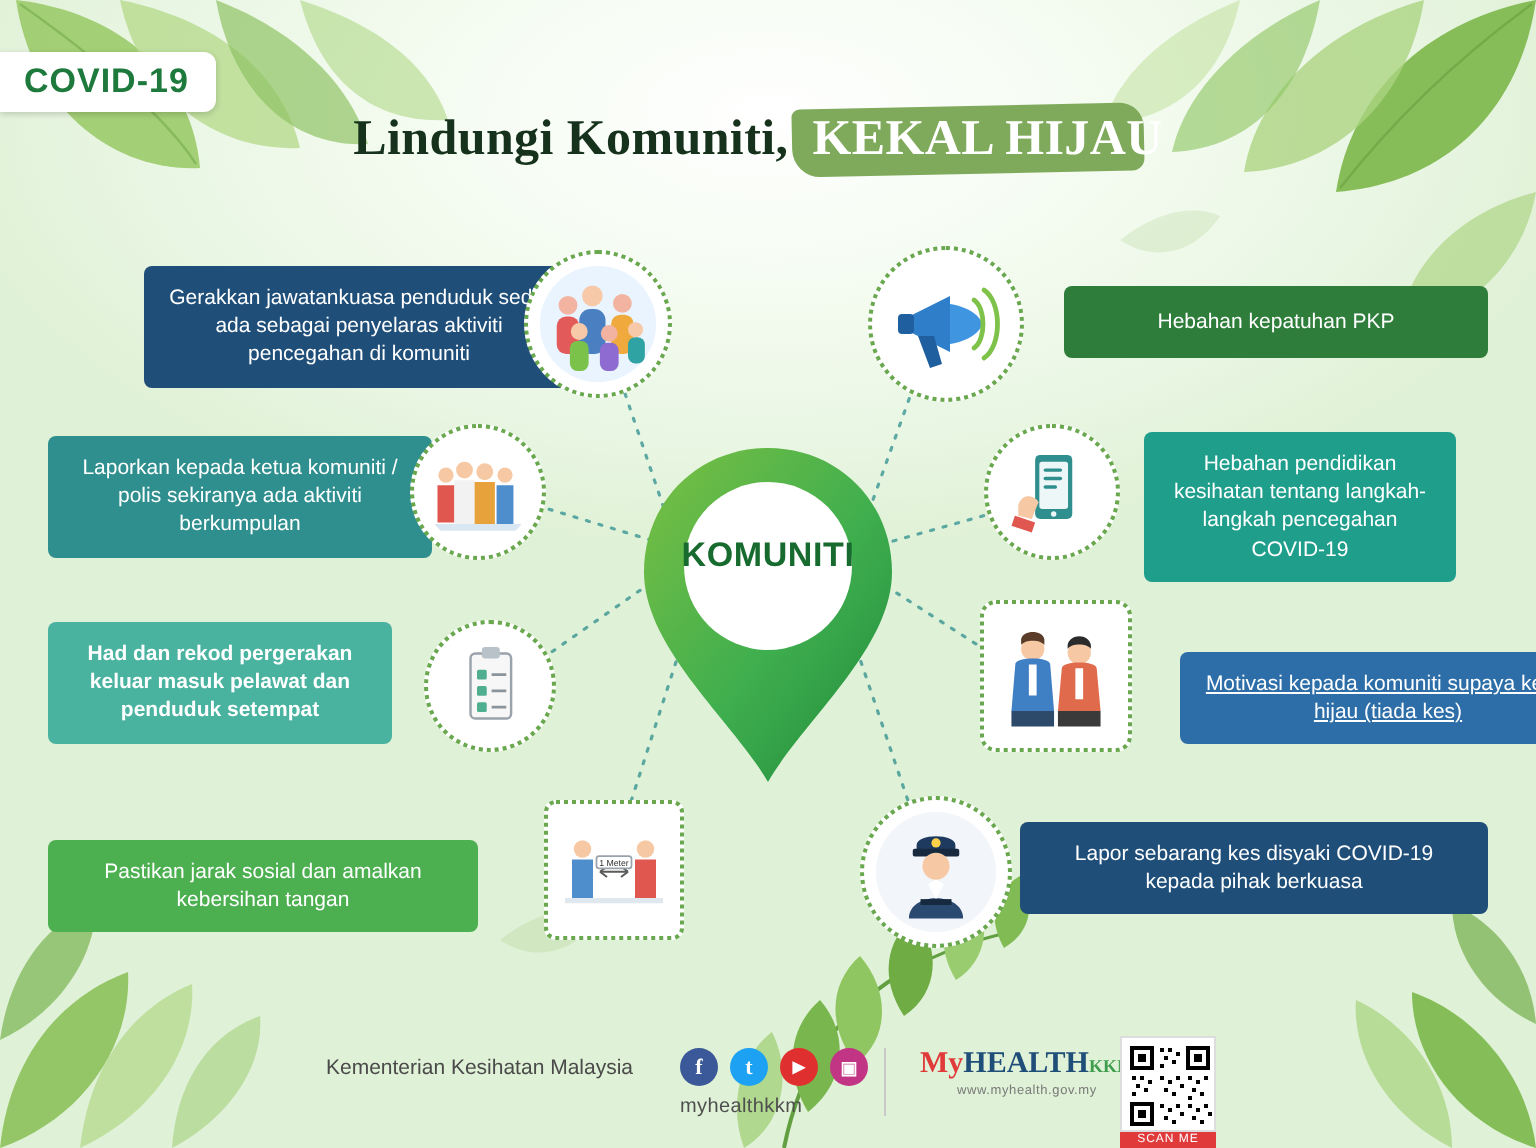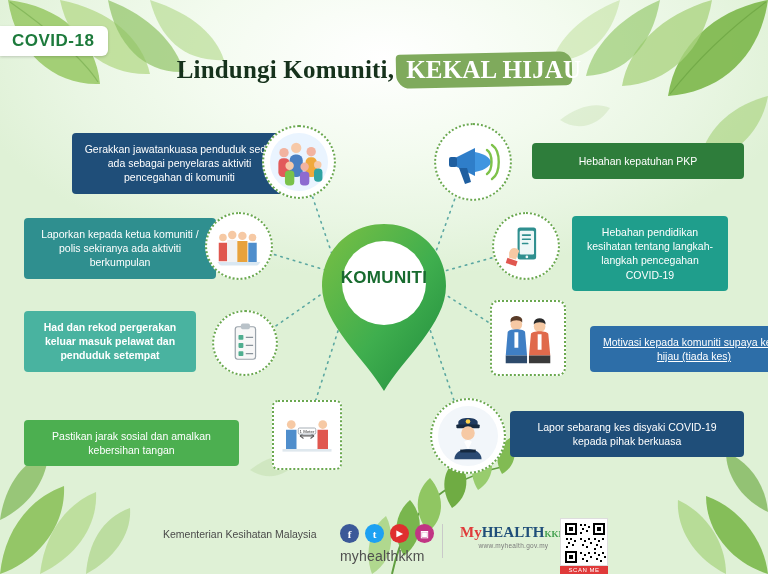--- a/index.html
+++ b/index.html
@@ -147,21 +147,21 @@
   .social {
     width: 19px; height: 19px;
     border-radius: 50%;
     display: flex; align-items: center; justify-content: center;
     color: #fff; font-size: 11px; font-weight: bold;
     font-family: "Liberation Serif", serif;
   }
   #social-handle {
     position: absolute;
     left: 340px; top: 36px;
-    font-size: 14px;
+    font-size: 10px;
     color: #4f4f4f;
     letter-spacing: .2px;
   }
   #divider-v {
     position: absolute;
     left: 442px; top: 12px;
     width: 1px; height: 34px;
     background: #c9c9c9;
   }
   #myhealth {
@@ -238,21 +238,21 @@
       <path d="M726 574 C694 558 676 528 678 500 C708 514 726 544 726 574 Z" fill="#a8d37e" opacity=".8"></path>
       <path d="M768 512 C742 500 726 476 726 452 C750 462 766 486 768 512 Z" fill="#68a73c" opacity=".7"></path>
     </g>
 
     <g opacity="0.18" fill="#8fbf63">
       <path d="M250 470 C268 456 286 452 300 458 C288 476 268 482 250 470 Z"></path>
       <path d="M560 120 C578 106 596 102 610 108 C598 126 578 132 560 120 Z"></path>
     </g>
   </svg>
 
-  <div id="covid-badge">COVID-18</div>
+  <div id="covid-badge">COVID-19</div>
 
   <div id="title-wrap">
     <span id="title-line">
       <span>Lindungi Komuniti,</span><span id="title-hl">KEKAL HIJAU</span>
     </span>
   </div>
 
   <svg class="dots" style="left:0;top:0;width:768px;height:574px;" viewBox="0 0 768 574">
     <g stroke="#2f8f8f" stroke-width="1.6" stroke-dasharray="1.5 5" stroke-linecap="round" fill="none" opacity=".75">
       <path d="M336 266 L300 160"></path>

